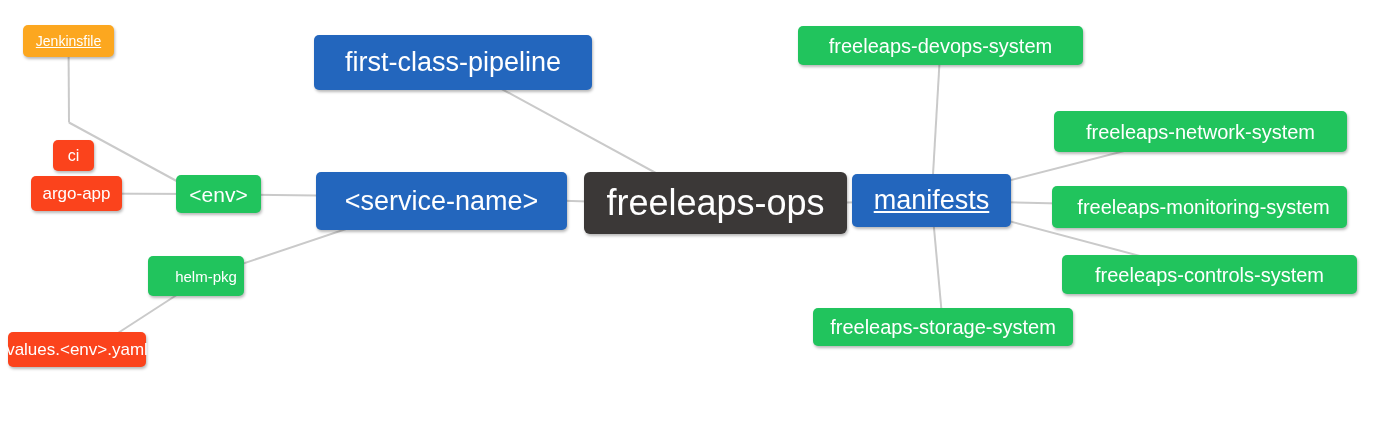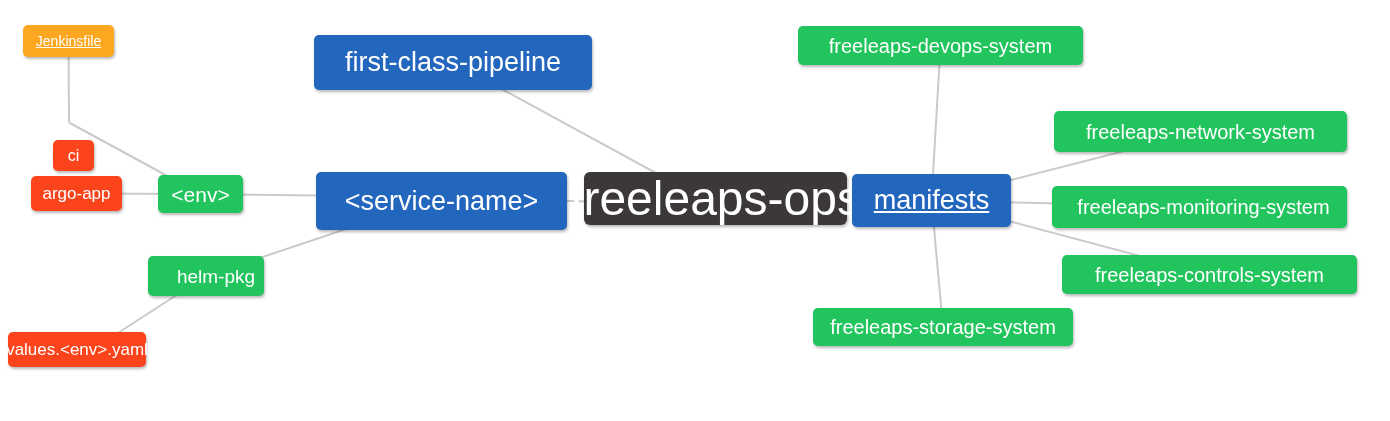--- a/index.html
+++ b/index.html
@@ -52,31 +52,31 @@
       <line x1="200.5" y1="194" x2="76.5" y2="193.5" stroke="#CACACA" stroke-width="2"></line>
       <line x1="69" y1="122.5" x2="68.5" y2="41" stroke="#CACACA" stroke-width="2"></line>
       <line x1="206" y1="276" x2="92.5" y2="349.5" stroke="#CACACA" stroke-width="2"></line>
       <line x1="931.5" y1="200.5" x2="940.5" y2="45.5" stroke="#CACACA" stroke-width="2"></line>
       <line x1="931.5" y1="200.5" x2="1200.5" y2="131.5" stroke="#CACACA" stroke-width="2"></line>
       <line x1="931.5" y1="200.5" x2="1213.5" y2="207" stroke="#CACACA" stroke-width="2"></line>
       <line x1="931.5" y1="200.5" x2="1209.5" y2="274.5" stroke="#CACACA" stroke-width="2"></line>
       <line x1="931.5" y1="200.5" x2="943" y2="327" stroke="#CACACA" stroke-width="2"></line>
     </svg>
 
-  <div class="node lvl-root" style="left:584px; top:172px; width:263px; height:53px; font-size:48px;">freeleaps-ops</div>
+  <div class="node lvl-root" style="left:584px; top:172px; width:263px; height:62px; font-size:36px;">freeleaps-ops</div>
 
   <div class="node lvl-1" style="left:314px; top:35px; width:278px; height:55px; font-size:27px;">first-class-pipeline</div>
 
   <div class="node lvl-1" style="left:316px; top:172px; width:251px; height:58px; font-size:27px;">&lt;service-name&gt;</div>
 
   <div class="node lvl-1" style="left:852px; top:174px; width:159px; height:53px; font-size:27px;text-decoration:underline;">manifests</div>
 
-  <div class="node lvl-2" style="left:158px; top:175px; width:85px; height:38px; font-size:21px;">&lt;env&gt;</div>
+  <div class="node lvl-2" style="left:176px; top:175px; width:85px; height:38px; font-size:21px;">&lt;env&gt;</div>
 
-  <div class="node lvl-2" style="left:148px; top:256px; width:116px; height:40px; font-size:19px;padding-left:20px;">helm-pkg</div>
+  <div class="node lvl-2" style="left:148px; top:256px; width:96px; height:40px; font-size:15px;padding-left:20px;">helm-pkg</div>
 
   <div class="node lvl-3" style="left:53px; top:107px; width:41px; height:31px; font-size:16px;margin-top:33px;">ci</div>
 
   <div class="node lvl-3" style="left:31px; top:176px; width:91px; height:35px; font-size:17px;">argo-app</div>
 
   <div class="node lvl-3" style="left:8px; top:332px; width:138px; height:35px; font-size:17px;">values.&lt;env&gt;.yaml</div>
 
   <div class="node lvl-4" style="left:23px; top:25px; width:91px; height:32px; font-size:14px;text-decoration:underline;">Jenkinsfile</div>
 
   <div class="node lvl-2" style="left:798px; top:26px; width:285px; height:39px; font-size:20px;">freeleaps-devops-system</div>

